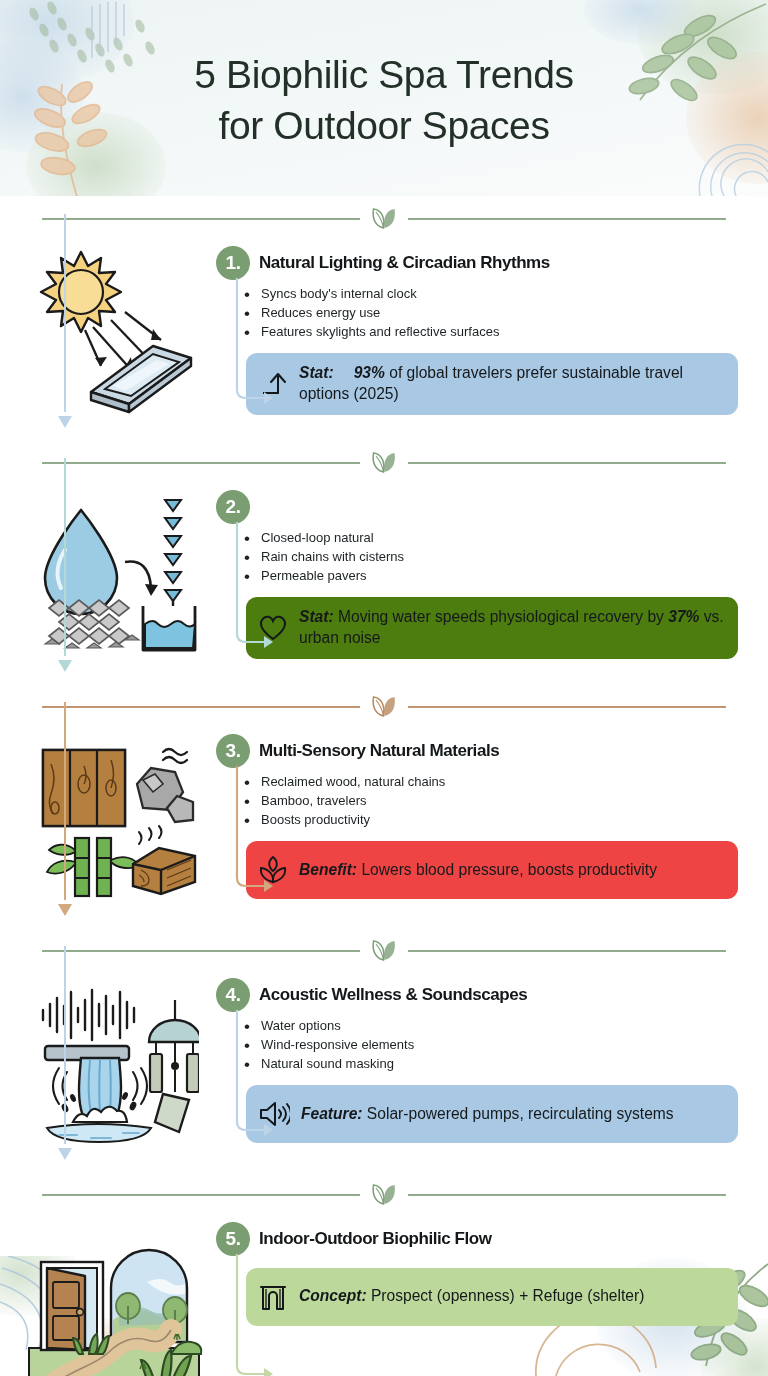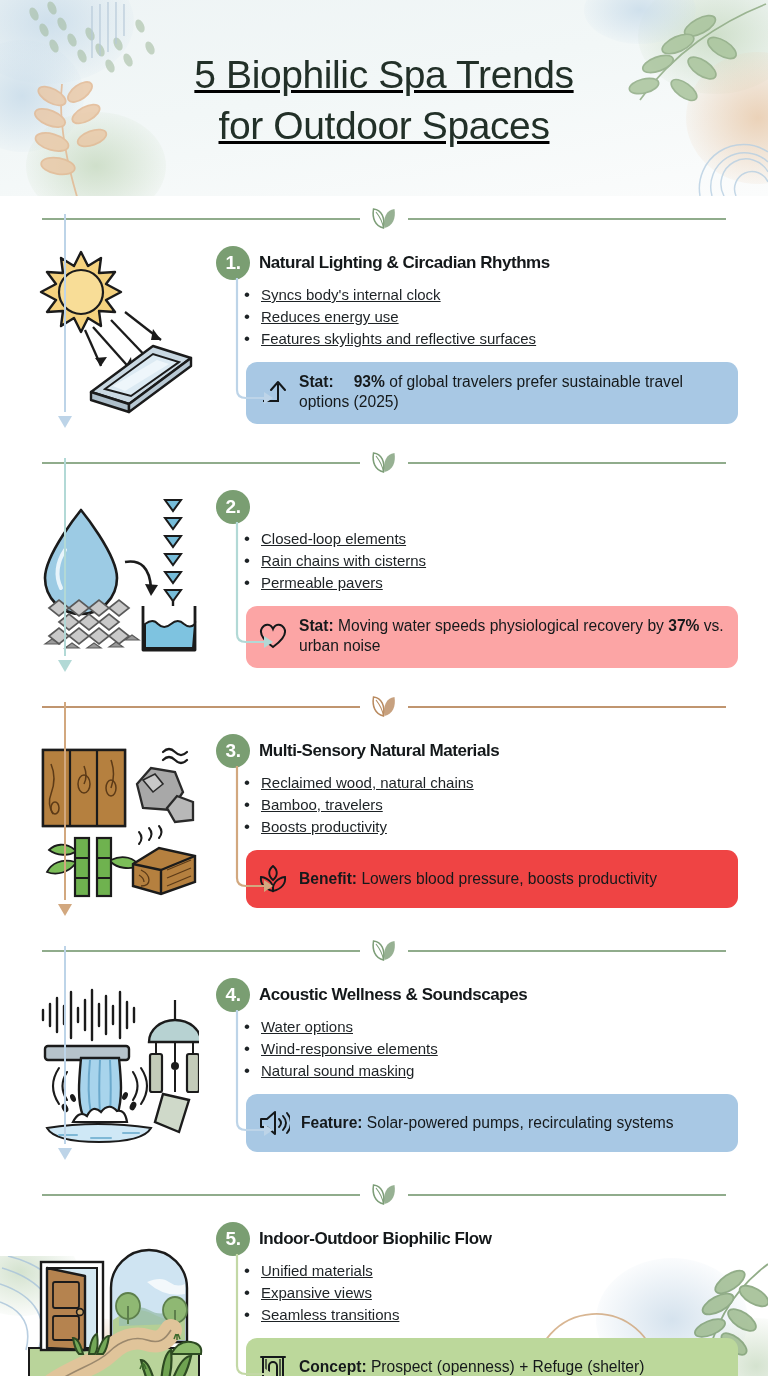--- a/index.html
+++ b/index.html
@@ -22,21 +22,20 @@
   }
   .header-inner {
     position: relative;
     z-index: 5;
     height: 100%;
     display: flex;
     flex-direction: column;
     align-items: center;
     justify-content: center;
     padding-top: 6px;
-    text-decoration: underline;
   }
   .title-line {
     font-size: 39px;
     font-weight: 400;
     color: #223028;
     letter-spacing: -0.4px;
     line-height: 1.30;
     text-align: center;
   }
 
@@ -120,26 +119,25 @@
   .sec-title {
     font-size: 17px;
     font-weight: bold;
     color: #14181a;
     letter-spacing: -0.45px;
     white-space: nowrap;
   }
 
   .bullets { list-style: none; margin: 4px 0 0 28px; }
   .bullets li {
-    font-size: 15px;
+    font-size: 13px;
     color: #1d2225;
     line-height: 1.47;
     padding-left: 17px;
     position: relative;
-    text-decoration: underline;
   }
   .bullets li::before {
     content: "•";
     position: absolute;
     left: 0; top: -1px;
     font-size: 17px;
   }
 
   
   .elbow { position: absolute; left: 16px; top: 36px; width: 46px; height: 130px; z-index: 1; }
@@ -152,21 +150,21 @@
     align-items: center;
     gap: 11px;
     min-height: 58px;
   }
   .statbox .sicon { flex: 0 0 30px; line-height: 0; }
   .statbox .stext {
     font-size: 15.6px;
     color: #15191b;
     line-height: 1.30;
   }
-  .statbox .stext b { font-weight: bold; }
+  .statbox .stext b { font-weight: bold; font-style: italic; }
 
   
   .footdeco {
     position: absolute;
     left: 0; right: 0; bottom: 0;
     height: 120px;
     z-index: 0;
     pointer-events: none;
   }
 </style>
@@ -403,26 +401,26 @@
       <svg class="elbow" viewBox="0 0 46 130">
         <path d="M 9 0 L 9 112 Q 9 120 18 120 L 36 120" fill="none" stroke="#b2d9d6" stroke-width="2.2"></path>
         <path d="M 36 114 l 9 6 l -9 6 z" fill="#b2d9d6"></path>
       </svg>
 
       <div class="head-row">
         <div class="num-badge">2.</div>
       </div>
 
       <ul class="bullets">
-        <li>Closed-loop elements</li>
+        <li>Closed-loop natural</li>
         <li>Rain chains with cisterns</li>
         <li>Permeable pavers</li>
       </ul>
 
-      <div class="statbox" style="background:#fca5a5">
+      <div class="statbox" style="background:#4d7c0f">
         <span class="sicon">
           <svg width="30" height="28" viewBox="0 0 30 28">
             <path d="M 15 25 C 4 17 1 11 4 6 C 7 1 13 2 15 7 C 17 2 23 1 26 6 C 29 11 26 17 15 25 Z" fill="none" stroke="#14181a" stroke-width="2"></path>
           </svg>
         </span>
         <span class="stext"><b>Stat:</b><span> Moving water speeds physiological recovery by </span><b>37%</b><span> vs. urban noise</span></span>
       </div>
     </div>
   </div>
 
@@ -710,25 +708,20 @@
       <svg class="elbow" viewBox="0 0 46 130">
         <path d="M 9 0 L 9 112 Q 9 120 18 120 L 36 120" fill="none" stroke="#c3d8a6" stroke-width="2.2"></path>
         <path d="M 36 114 l 9 6 l -9 6 z" fill="#c3d8a6"></path>
       </svg>
 
       <div class="head-row">
         <div class="num-badge">5.</div>
         <div class="sec-title">Indoor-Outdoor Biophilic Flow</div>
       </div>
 
-      <ul class="bullets">
-        <li>Unified materials</li>
-        <li>Expansive views</li>
-        <li>Seamless transitions</li>
-      </ul>
 
       <div class="statbox" style="background:#bcd89b">
         <span class="sicon">
           <svg width="30" height="30" viewBox="0 0 30 30">
             <path d="M 3 5 L 27 5" stroke="#14181a" stroke-width="2" stroke-linecap="round"></path>
             <path d="M 5 5 L 5 27 L 11 27 L 11 14 A 4 4 0 0 1 19 14 L 19 27 L 25 27 L 25 5" fill="none" stroke="#14181a" stroke-width="2" stroke-linejoin="round"></path>
             <path d="M 8 7 L 8 26 M 22 7 L 22 26" stroke="#14181a" stroke-width="1.3"></path>
           </svg>
         </span>
         <span class="stext"><b>Concept:</b><span> Prospect (openness) + Refuge (shelter)</span></span>

